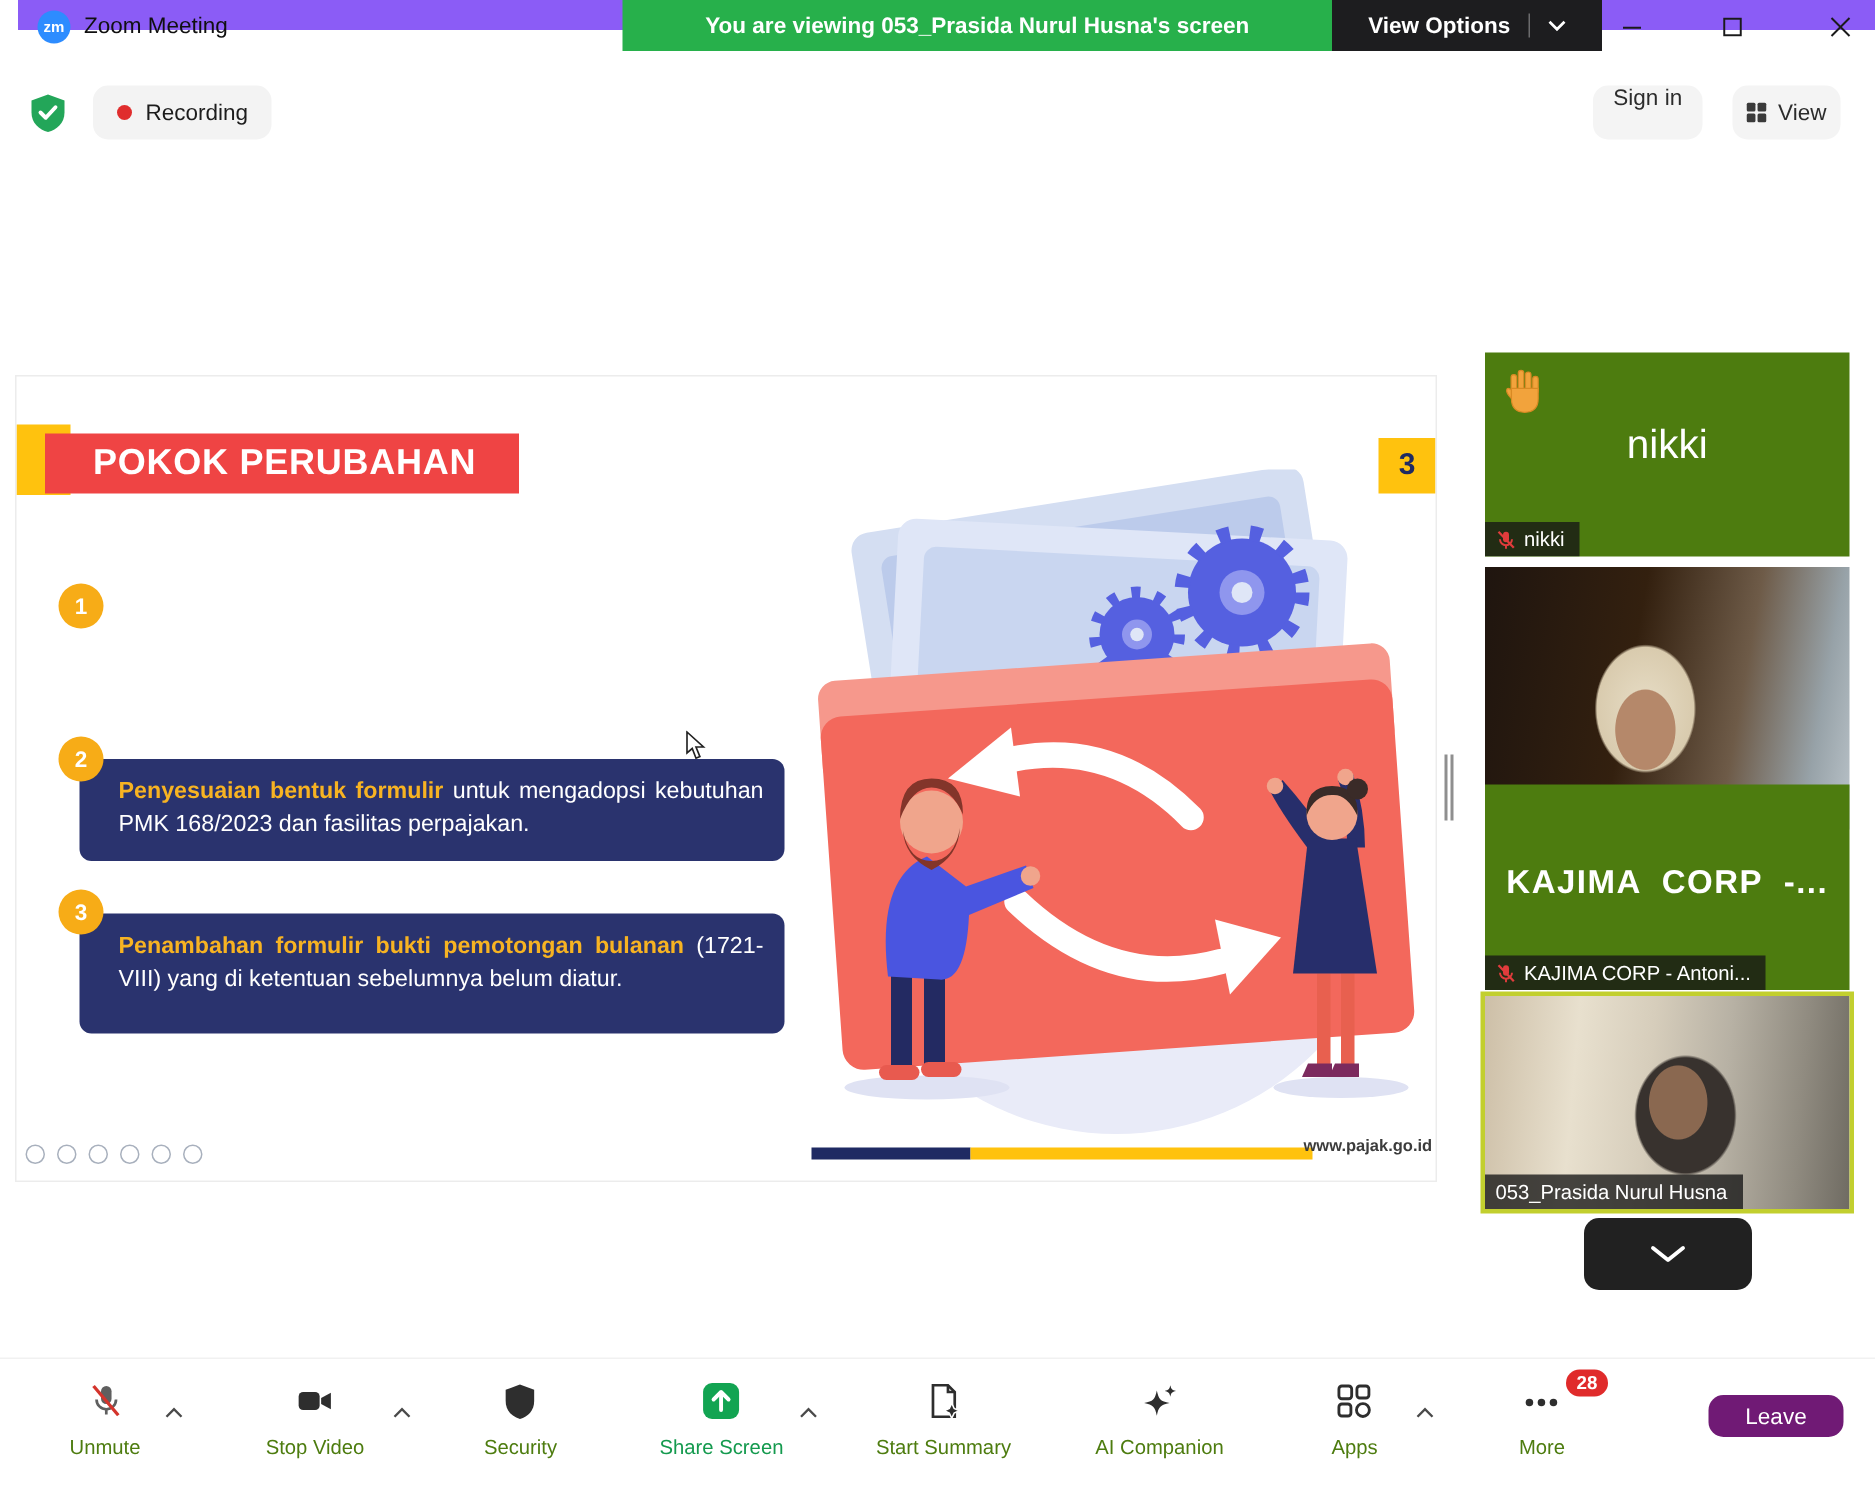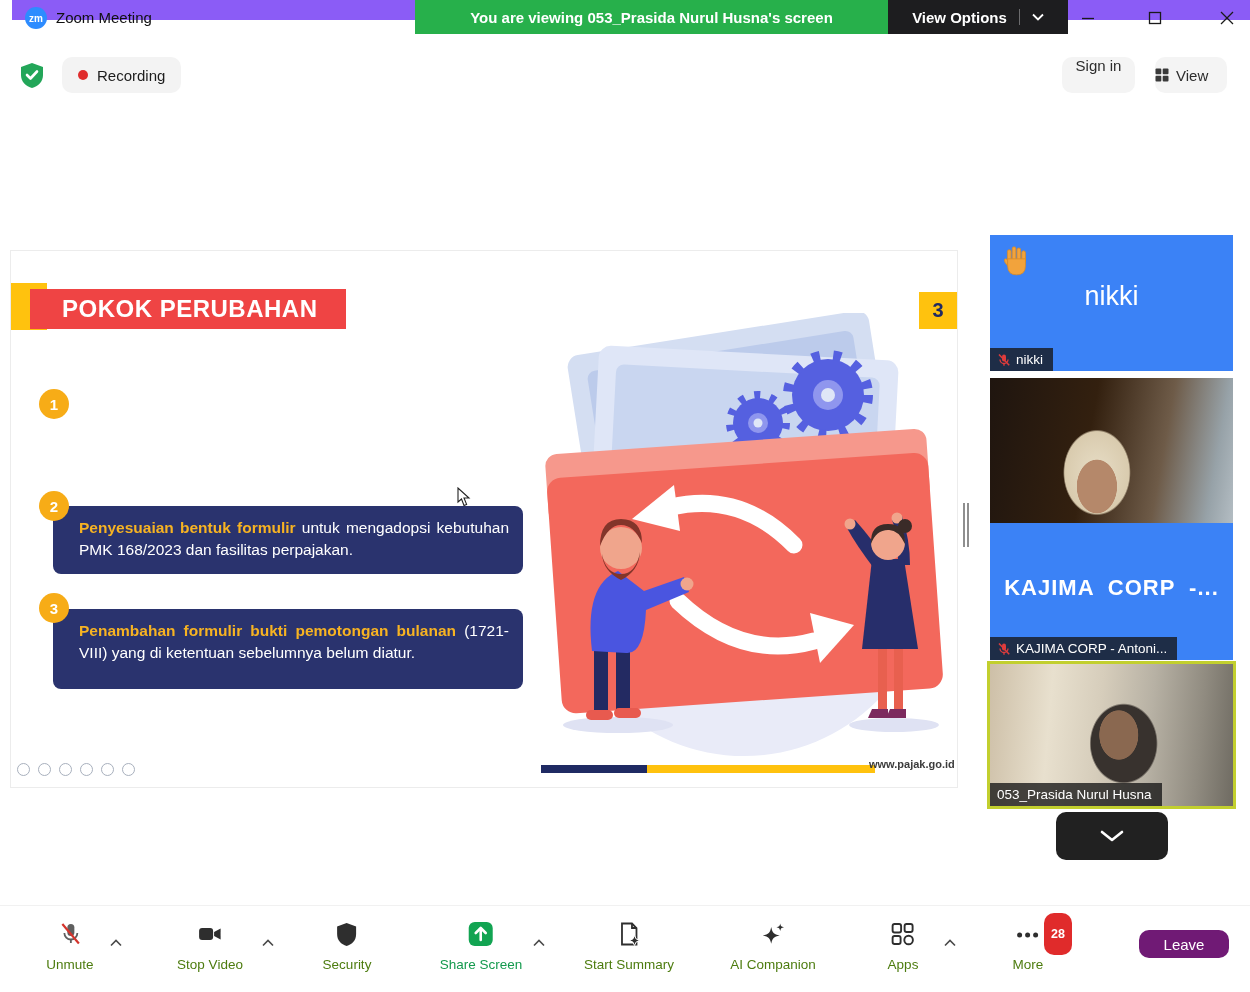--- a/index.html
+++ b/index.html
@@ -14,21 +14,21 @@
   .view-options{position:absolute;left:876px;top:0;width:180px;height:34px;background:#1d1d1f;color:#fff;font-size:15px;font-weight:bold;display:flex;align-items:center;justify-content:center;gap:12px;cursor:pointer}
   .vo-divider{width:1px;height:16px;background:rgba(255,255,255,.35)}
   .win-btn{position:absolute;top:0;width:46px;height:36px;display:flex;align-items:center;justify-content:center}
 
   
   .meetbar{position:absolute;top:36px;left:0;width:1250px;height:70px;background:#fff}
   .shield-badge{position:absolute;left:18px;top:25px;width:28px;height:28px}
   .rec-pill{position:absolute;left:62px;top:21px;height:36px;padding:0 16px;background:#f3f3f3;border-radius:10px;display:flex;align-items:center;gap:9px;font-size:15px;color:#1c1c1c}
   .rec-dot{width:10px;height:10px;border-radius:50%;background:#e02d2d}
   .signin-btn{position:absolute;left:1062px;top:21px;width:73px;height:36px;background:#f4f4f4;border-radius:10px;display:flex;justify-content:center;font-size:15px;color:#2c2c2c;cursor:pointer}
-  .viewtop-btn{position:absolute;left:1155px;top:21px;width:72px;height:36px;background:#f4f4f4;border-radius:10px;display:flex;align-items:center;gap:7px;font-size:15px;color:#2c2c2c;cursor:pointer}
+  .viewtop-btn{position:absolute;left:1155px;top:21px;width:72px;height:36px;background:#f4f4f4;border-radius:10px;display:flex;align-items:center;justify-content:center;gap:7px;font-size:15px;color:#2c2c2c;cursor:pointer}
 
   
   .slide{position:absolute;left:10px;top:250px;width:948px;height:538px;background:#fff;border:1px solid #ececec;overflow:hidden}
   .slide-accent{position:absolute;left:0;top:32px;width:36px;height:47px;background:#ffc20e}
   .slide-titlebox{position:absolute;left:19px;top:38px;width:316px;height:40px;background:#ef4444;color:#fff;display:flex;align-items:center;padding-left:32px;font-size:24px;font-weight:800;letter-spacing:.5px}
   .slide-pagenum{position:absolute;right:0;top:41px;width:38px;height:37px;background:#ffc20e;color:#1f2a63;font-size:20px;font-weight:800;display:flex;align-items:center;justify-content:center}
   .num-circle{position:absolute;left:28px;width:30px;height:30px;border-radius:50%;background:#f7ac17;color:#fff;font-size:15px;font-weight:bold;display:flex;align-items:center;justify-content:center;z-index:3}
   .item-box{position:absolute;left:42px;width:470px;background:#2a336e;border-radius:8px;color:#fff;font-size:15.5px;line-height:1.42;padding:11px 14px 11px 26px;z-index:2}
   .item-box .hl{color:#f7b322;font-weight:bold}
   .just{text-align:justify}
@@ -37,21 +37,21 @@
   .bar-navy{position:absolute;left:530px;top:514px;width:106px;height:8px;background:#1f2a63}
   .bar-yellow{position:absolute;left:636px;top:514px;width:228px;height:8px;background:#ffc20e}
   .slide-url{position:absolute;left:858px;top:507px;width:80px;text-align:right;font-size:11px;font-weight:bold;color:#3c3c3c}
   .illus{position:absolute;left:515px;top:62px;width:435px;height:450px}
   .cursor{position:absolute;left:446px;top:236px;z-index:5}
 
   
   .panel-handle{position:absolute;left:963px;top:503px;width:6px;height:44px;border-left:2px solid #8f8f8f;border-right:2px solid #8f8f8f;cursor:pointer}
 
   
-  .tile{position:absolute;left:990px;width:243px;background:#3b82f6;overflow:hidden;cursor:pointer}
+  .tile{position:absolute;left:990px;width:243px;background:#4d7c0f;overflow:hidden;cursor:pointer}
   .tile-label{position:absolute;left:0;bottom:0;display:flex;align-items:center;gap:5px;background:rgba(22,22,22,.78);color:#fff;font-size:13.5px;padding:4px 10px 4px 7px;white-space:nowrap;max-width:100%}
   .tile-name-big{position:absolute;width:100%;top:46px;text-align:center;color:#fff;font-size:27px}
   .tile-name-corp{position:absolute;width:100%;top:52px;text-align:center;color:#fff;font-size:22px;font-weight:bold;letter-spacing:1px;word-spacing:7px;white-space:nowrap}
   .hand{position:absolute;left:13px;top:9px}
   .video-nisa{background:
     radial-gradient(ellipse 30px 40px at 44% 62%, #b5886a 0%, #b5886a 66%, rgba(181,136,106,0) 68%),
     radial-gradient(ellipse 52px 66px at 44% 54%, #e7ddc6 0%, #d9cbae 62%, rgba(217,203,174,0) 65%),
     linear-gradient(100deg, #1f150f 0%, #33200f 40%, #6e5b48 68%, #97a2a8 88%, #b9c2c8 100%)}
   .video-prasida{background:
     radial-gradient(ellipse 30px 38px at 53% 50%, #8a6850 0%, #8a6850 64%, rgba(138,104,80,0) 66%),
@@ -60,21 +60,21 @@
   .tile-active{left:987px;width:249px;border:3px solid #c2cf2e}
   .collapse-btn{position:absolute;left:1056px;top:812px;width:112px;height:48px;background:#212121;border:none;border-radius:10px;display:flex;align-items:center;justify-content:center;cursor:pointer}
 
   
   .toolbar{position:absolute;top:905px;left:0;width:1250px;height:87px;background:#fff;border-top:1px solid #f1f1f1}
   .tb{position:absolute;top:14px;display:flex;flex-direction:column;align-items:center;gap:9px;transform:translateX(-50%);cursor:pointer}
   .tb-icon{height:28px;display:flex;align-items:center;justify-content:center}
   .tb-label{font-size:13.5px;color:#4d7c0f;white-space:nowrap}
   .tb-label-green{color:#149a4e}
   .chev{position:absolute;top:27px;cursor:pointer}
-  .badge{position:absolute;left:1044px;top:7px;background:#e02b2b;color:#fff;border-radius:10px;font-size:12.5px;font-weight:bold;padding:14px 7px;z-index:2}
+  .badge{position:absolute;left:1044px;top:7px;background:#e02b2b;color:#fff;border-radius:10px;font-size:12.5px;font-weight:bold;padding:2px 7px;z-index:2}
   .leave-btn{position:absolute;left:1139px;top:24px;width:90px;height:28px;background:#701a75;color:#fff;border:none;border-radius:10px;font-size:15px;font-family:"Liberation Sans",sans-serif;display:flex;align-items:center;justify-content:center;cursor:pointer}
 </style>
 </head>
 <body>
 
 <div class="titlebar">
   <div class="zm-logo">zm</div>
   <div class="app-title">Zoom Meeting</div>
   <div class="share-banner">You are viewing 053_Prasida Nurul Husna's screen</div>
   <div class="view-options">

